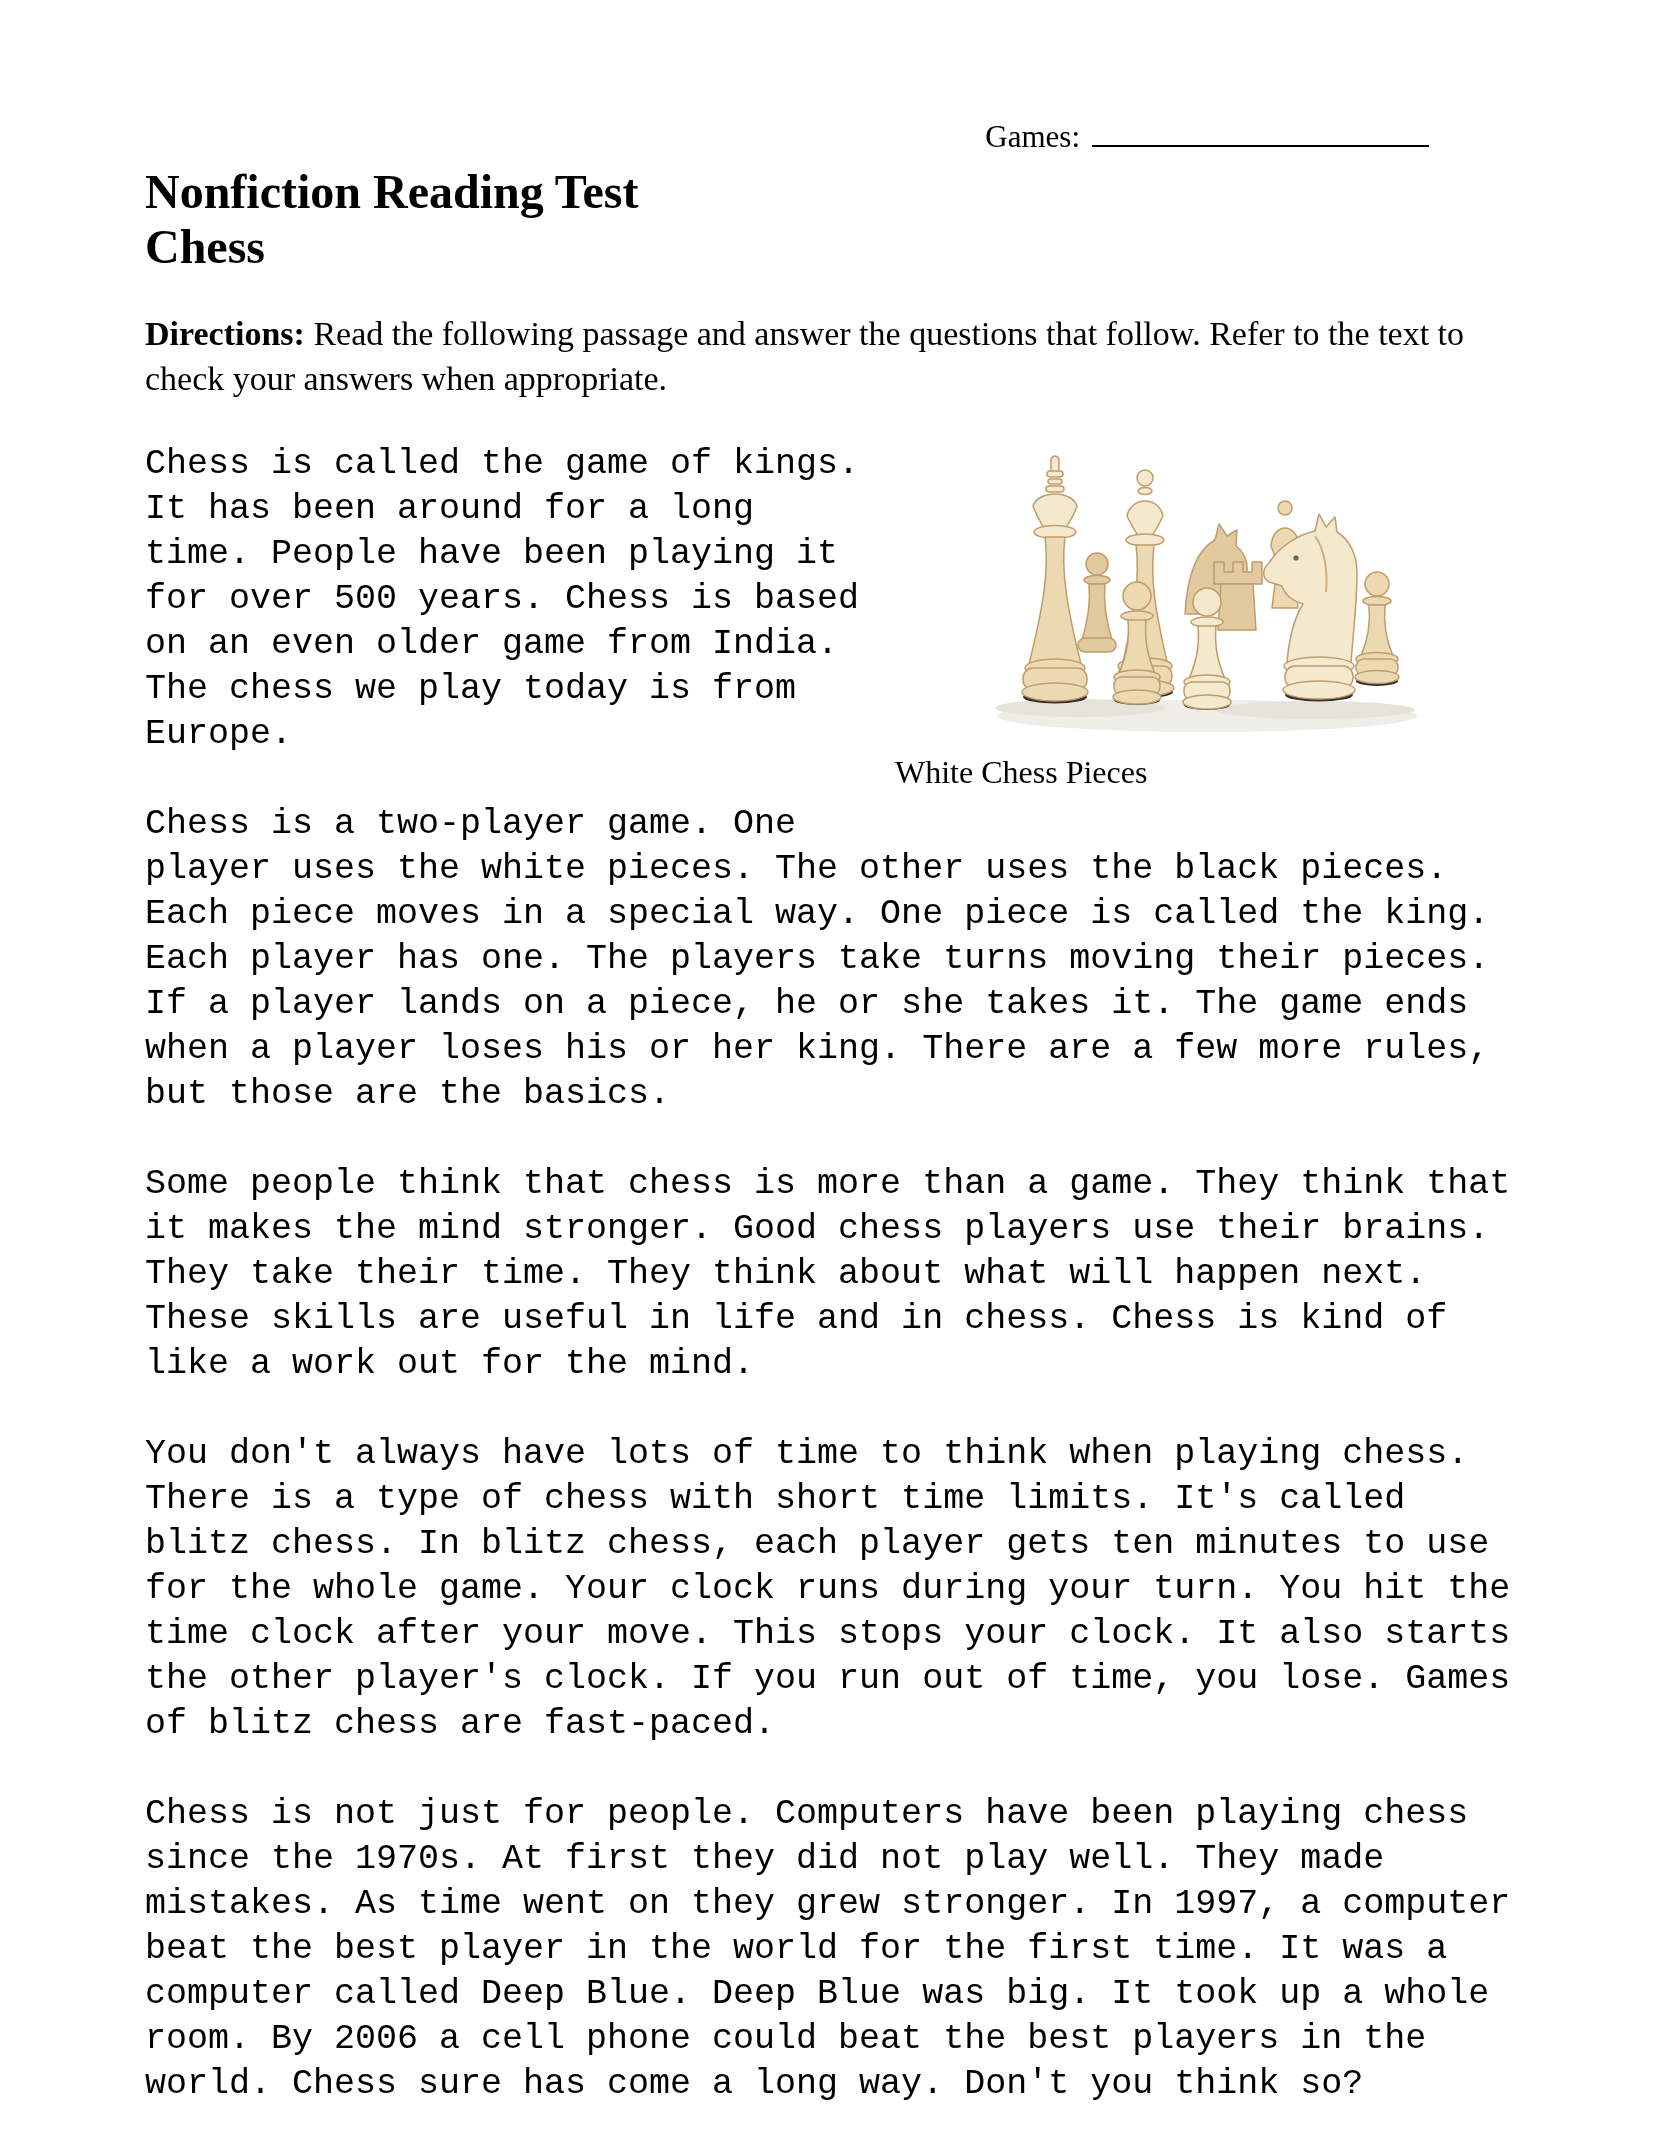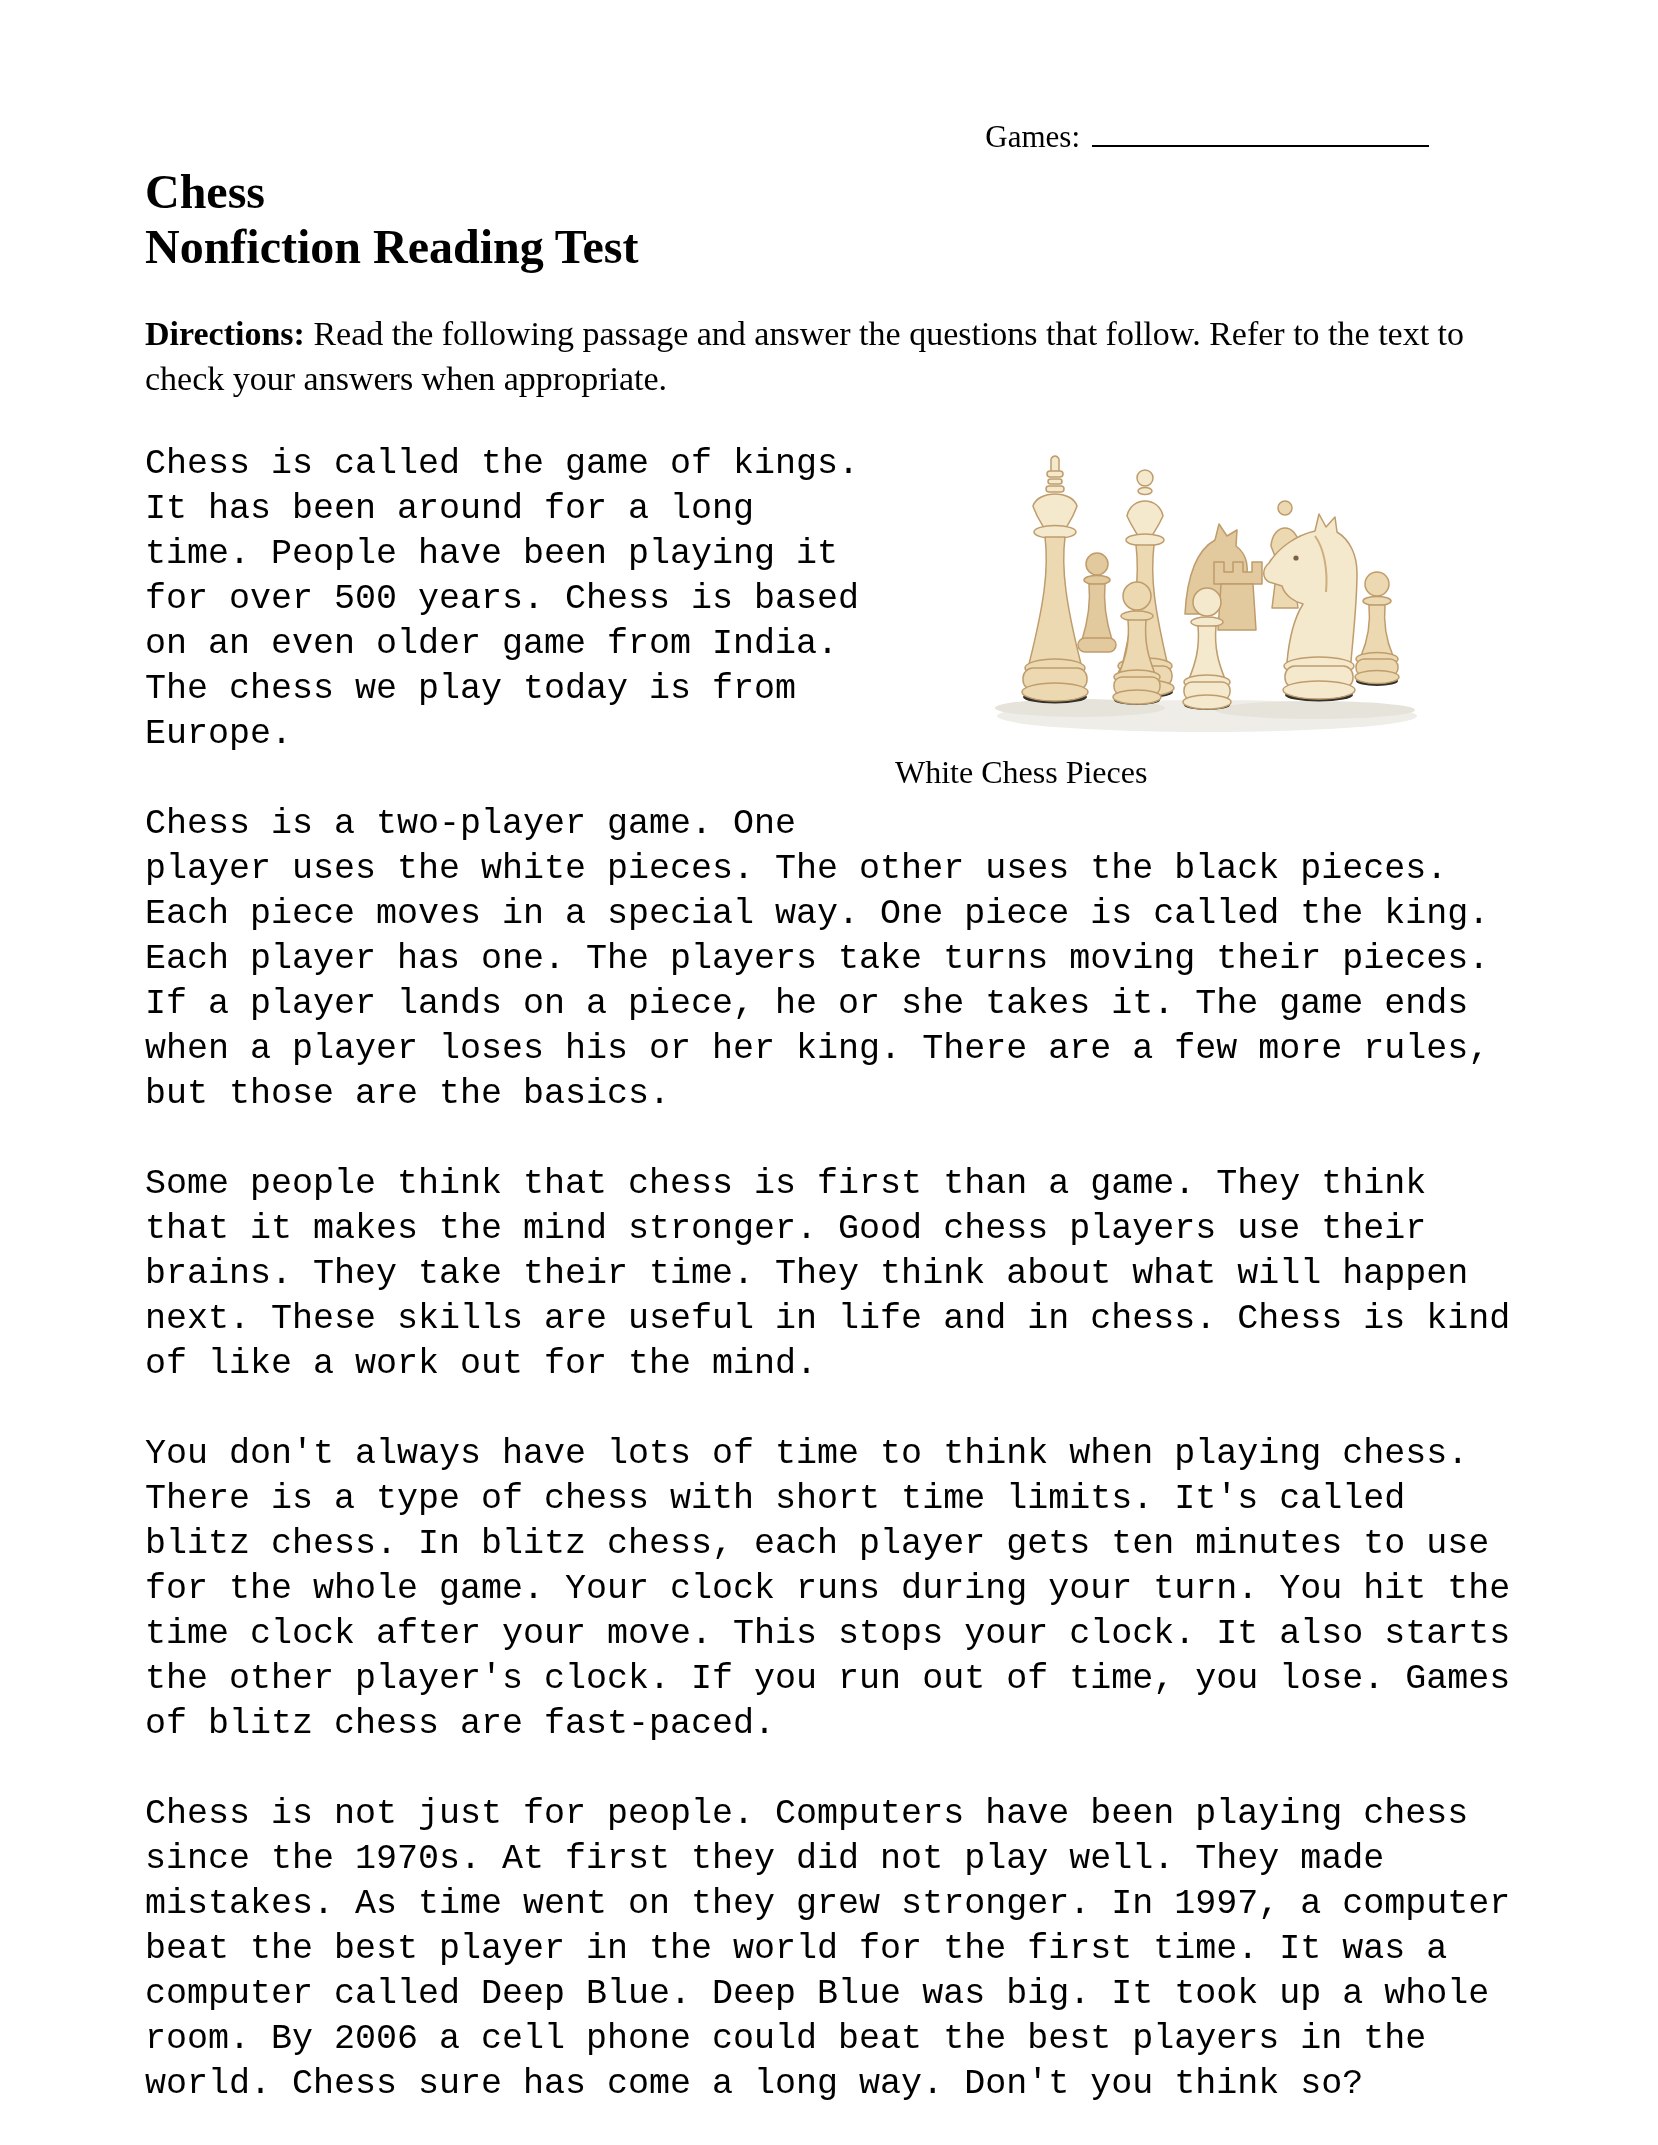--- a/index.html
+++ b/index.html
@@ -69,22 +69,22 @@
 </head>
 <body>
 
 <div class="page">
 
   <div class="name-row">
     <span>Games:</span><span class="name-line"></span>
   </div>
 
   <div class="title">
+    <div>Nonfiction Reading Test</div>
     <div>Chess</div>
-    <div>Nonfiction Reading Test</div>
   </div>
 
   <p class="directions"><strong>Directions:</strong><span> Read the following passage and answer the questions that follow. Refer to the text to check your answers when appropriate.</span></p>
 
   <div class="passage">
 
     <figure class="chess">
       <svg width="440" height="300" viewBox="0 0 440 300" xmlns="http://www.w3.org/2000/svg">
 
         <g>
@@ -179,19 +179,19 @@
           <rect class="pc w2" x="371" y="215" width="42" height="17" rx="8"></rect>
           <ellipse class="felt" cx="392" cy="237" rx="21" ry="5"></ellipse>
           <ellipse class="pc w2" cx="392" cy="233" rx="22" ry="6.5"></ellipse>
         </g>
       </svg>
       <figcaption>White Chess Pieces</figcaption>
     </figure>
 
     <p>Chess is called the game of kings. It has been around for a long time. People have been playing it for over 500 years. Chess is based on an even older game from India. The chess we play today is from Europe.</p>
     <p>Chess is a two-player game. One player uses the white pieces. The other uses the black pieces. Each piece moves in a special way. One piece is called the king. Each player has one. The players take turns moving their pieces. If a player lands on a piece, he or she takes it. The game ends when a player loses his or her king. There are a few more rules, but those are the basics.</p>
-    <p>Some people think that chess is first than a game. They think that it makes the mind stronger. Good chess players use their brains. They take their time. They think about what will happen next. These skills are useful in life and in chess. Chess is kind of like a work out for the mind.</p>
+    <p>Some people think that chess is more than a game. They think that it makes the mind stronger. Good chess players use their brains. They take their time. They think about what will happen next. These skills are useful in life and in chess. Chess is kind of like a work out for the mind.</p>
     <p>You don't always have lots of time to think when playing chess. There is a type of chess with short time limits. It's called blitz chess. In blitz chess, each player gets ten minutes to use for the whole game. Your clock runs during your turn. You hit the time clock after your move. This stops your clock. It also starts the other player's clock. If you run out of time, you lose. Games of blitz chess are fast-paced.</p>
     <p>Chess is not just for people. Computers have been playing chess since the 1970s. At first they did not play well. They made mistakes. As time went on they grew stronger. In 1997, a computer beat the best player in the world for the first time. It was a computer called Deep Blue. Deep Blue was big. It took up a whole room. By 2006 a cell phone could beat the best players in the world. Chess sure has come a long way. Don't you think so?</p>
 
   </div>
 
 </div>
 
 </body></html>

